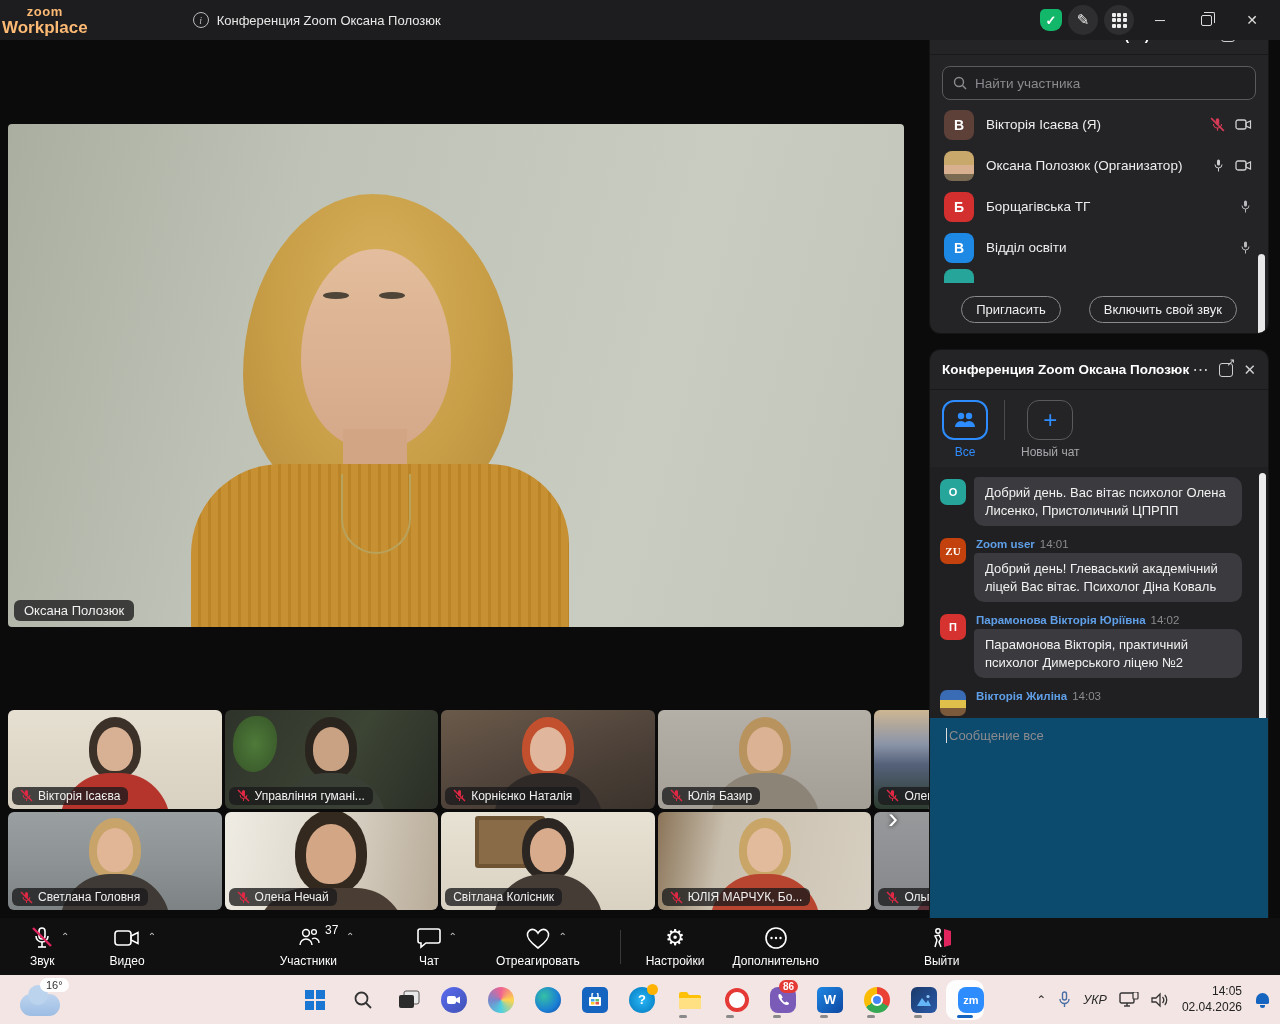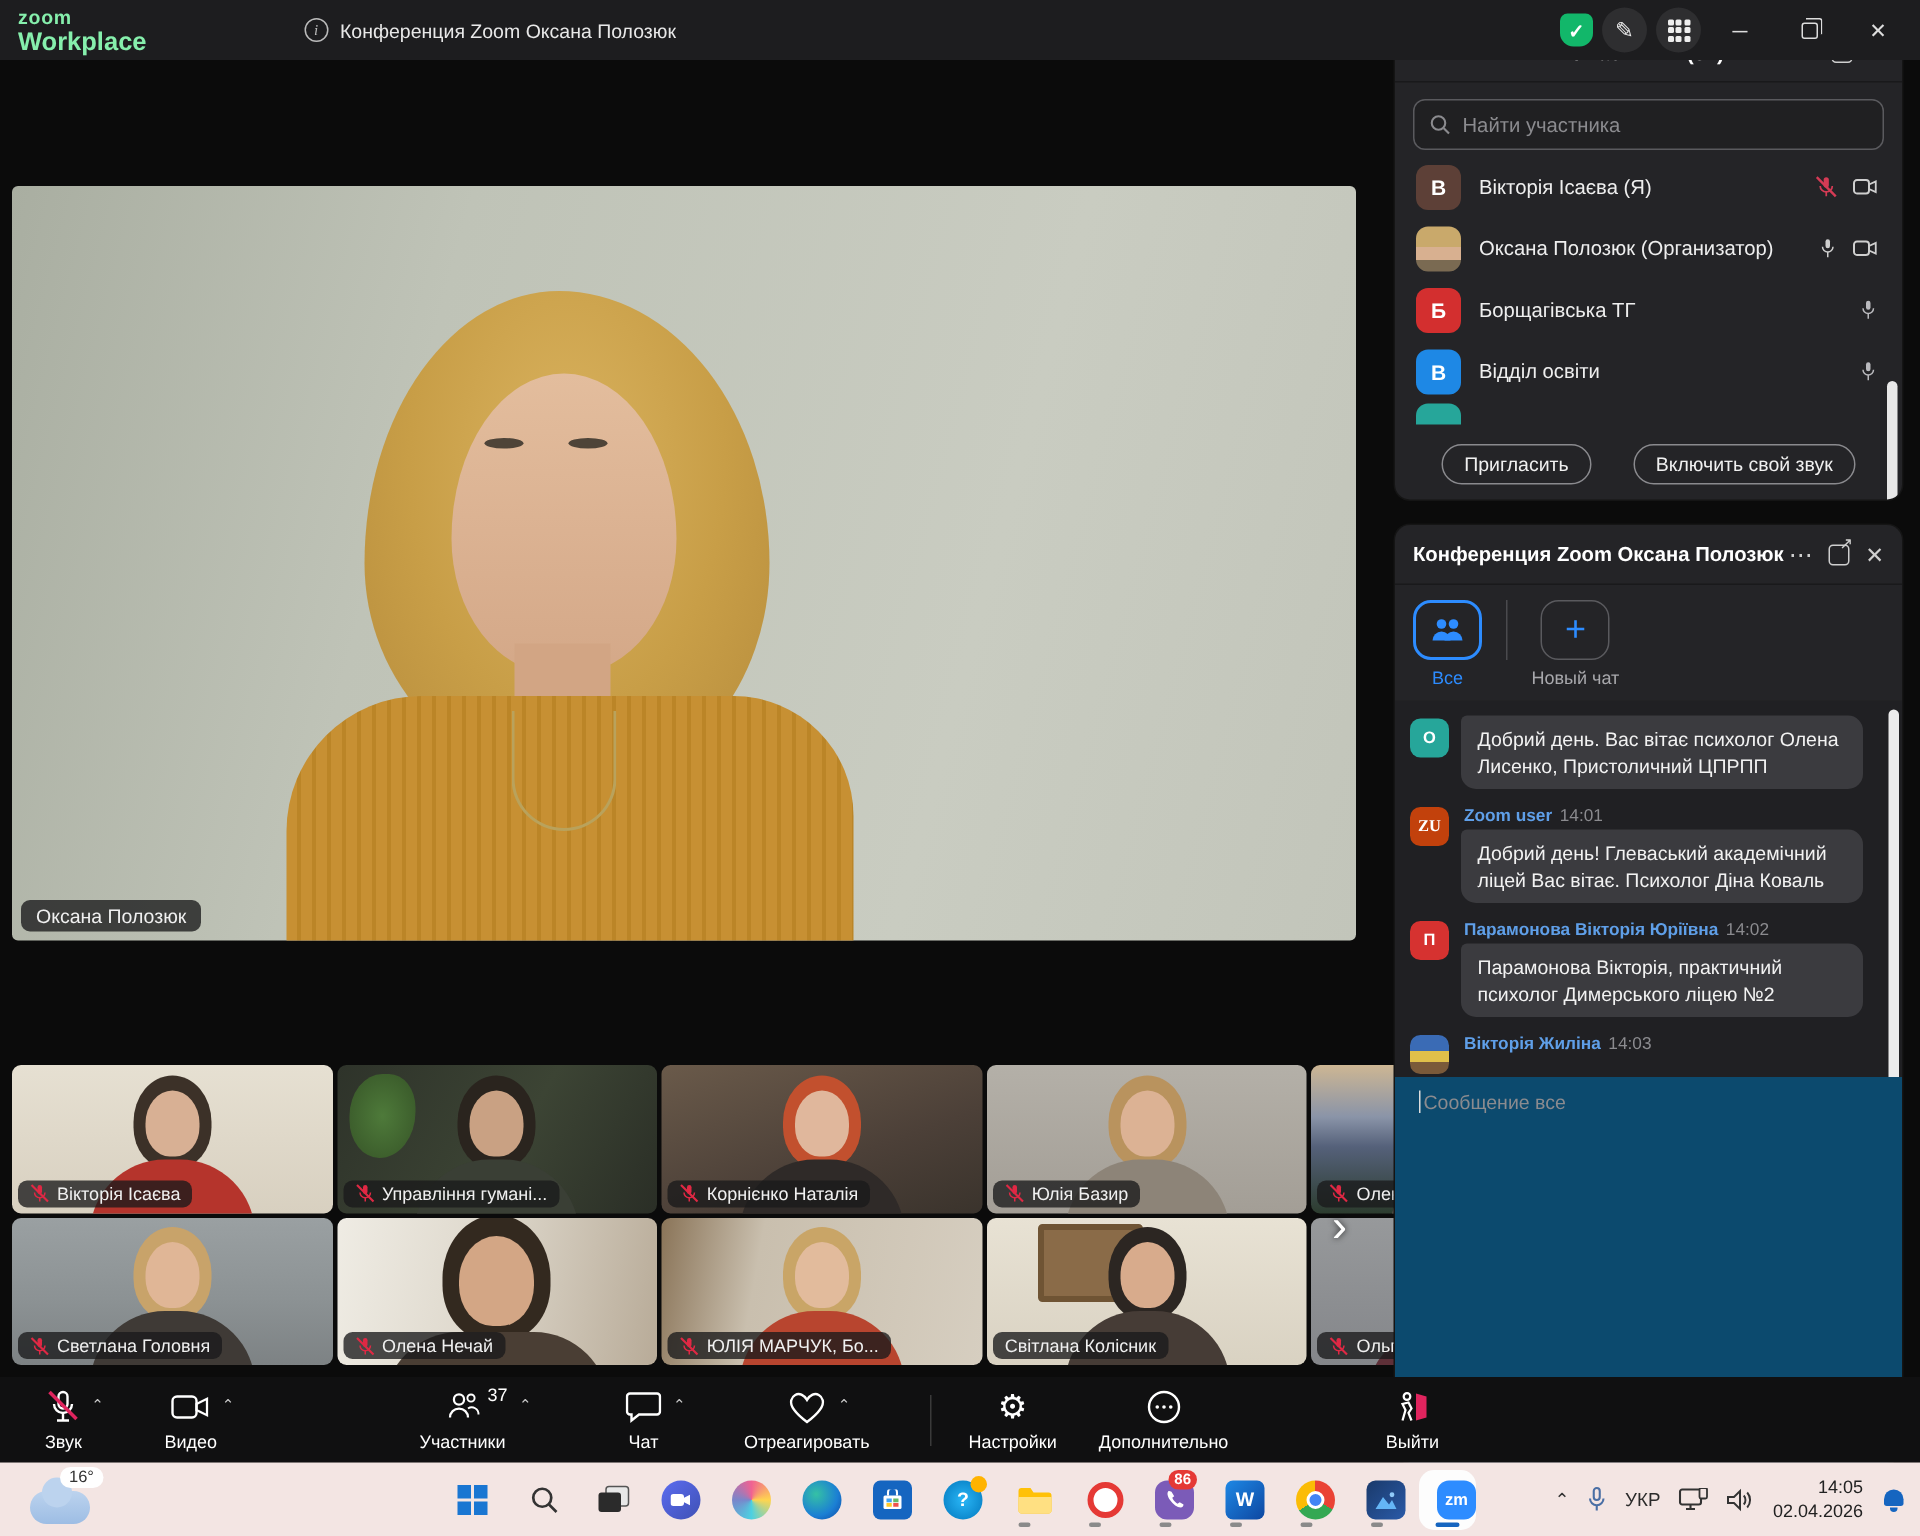--- a/index.html
+++ b/index.html
@@ -1,21 +1,21 @@
 <!DOCTYPE html>
 <html><head>
 <meta charset="utf-8">
 <style>
   * { margin:0; padding:0; box-sizing:border-box; }
   html,body { width:1280px; height:1024px; overflow:hidden; background:#000; }
   body { font-family:"Liberation Sans", sans-serif; position:relative; }
 
   
   .topbar { position:absolute; left:0; top:0; width:1280px; height:40px; background:#1d1d1f; display:flex; align-items:center; z-index:30; }
-  .zoom-logo { margin-left:12px; color:#86efac; line-height:1; }
+  .zoom-logo { margin-left:2px; color:#fdba74; line-height:1;text-align:center; }
   .zoom-logo .l1 { font-size:13px; font-weight:bold; letter-spacing:.5px; }
   .zoom-logo .l2 { font-size:17px; font-weight:bold; margin-top:1px; }
   .meeting-title { display:flex; align-items:center; gap:8px; margin-left:105px; color:#e8e8e8; font-size:13px; }
   .info-ic { width:16px; height:16px; border:1.4px solid #bbb; border-radius:50%; color:#bbb; font-size:10px; display:flex; align-items:center; justify-content:center; font-style:italic; font-family:"Liberation Serif",serif; }
   .topbar-right { margin-left:auto; display:flex; align-items:center; gap:6px; margin-right:8px; }
   .shield { width:22px; height:22px; background:#12b76a; border-radius:5px 5px 9px 9px; display:flex; align-items:center; justify-content:center; color:#fff; font-size:13px; font-weight:bold; }
   .circ-btn { width:30px; height:30px; border-radius:50%; background:#2e2e30; display:flex; align-items:center; justify-content:center; color:#eee; font-size:15px; }
   .grid-ic { display:grid; grid-template-columns:repeat(3,4px); grid-template-rows:repeat(3,4px); gap:1.5px; }
   .grid-ic i { background:#eee; border-radius:1px; }
   .win-btn { width:40px; height:30px; display:flex; align-items:center; justify-content:center; color:#ddd; font-size:14px; }
@@ -126,21 +126,21 @@
   .tb-icons { position:absolute; left:288px; display:flex; align-items:center; gap:9px; }
   .tico { width:38px; height:40px; display:flex; align-items:center; justify-content:flex-end; position:relative; border-radius:6px; cursor:pointer; }
   .tico.active { background:#fdfdfd;border-radius:10px; }
   .run:after { content:""; position:absolute; bottom:2px; left:50%; transform:translateX(-50%); width:8px; height:3px; background:#8a8a8a; border-radius:2px; }
   .tico.active.run:after { width:16px; background:#1565c0; }
   .app { width:26px; height:26px; border-radius:6px; display:flex; align-items:center; justify-content:center; color:#fff; font-weight:bold; font-size:13px; }
   .badge { position:absolute; top:0px; right:-2px; background:#e53935; color:#fff; border-radius:9px; font-size:10px; padding:1px 4px; font-weight:bold; }
   .tray { position:absolute; right:8px; display:flex; align-items:center; gap:12px; color:#2b2b2b; }
   .tray-chev { font-size:12px; color:#333; }
   .clock { text-align:right; font-size:12px; line-height:1.3; color:#222; cursor:pointer; }
-  .lang { font-size:12.5px; cursor:pointer; }
+  .lang { font-size:12.5px; cursor:pointer;font-style:italic; }
   .bell { width:18px; height:18px; position:relative; cursor:pointer; }
   .bell:before { content:""; position:absolute; left:2px; top:2px; width:13px; height:11px; background:#1565c0; border-radius:7px 7px 2px 2px; }
   .bell:after { content:""; position:absolute; left:6px; bottom:1px; width:5px; height:3px; background:#1565c0; border-radius:0 0 3px 3px; }
 </style>
 </head>
 <body>
 
 <div class="topbar">
   <div class="zoom-logo">
     <div class="l1">zoom</div>
@@ -320,48 +320,48 @@
               <rect x="5" y="1" width="3" height="6" rx="1.5" fill="#e02844"></rect>
               <path d="M3 6 a3.5 3.5 0 0 0 7 0" stroke="#e02844" fill="none"></path>
               <line x1="6.5" y1="9.5" x2="6.5" y2="12" stroke="#e02844"></line>
               <line x1="1" y1="1" x2="12" y2="12" stroke="#e02844" stroke-width="1.4"></line>
             </svg>
           </span>
           <span>Олена Нечай</span>
         </div>
     </div>
 
-    <div class="tile" style="background:linear-gradient(100deg,#8a7458 0%,#c9bfae 30%,#d6cec0 100%);">
-      <div class="person" style="--hair:#c9a567;--skin:#e2bb9c;--top:#b8452f;">
-          <div class="hd"></div>
-          <div class="fc"></div>
-          <div class="bd"></div>
-        </div>
-      <div class="name-tag">
-          <span class="mic-muted">
-            <svg width="13" height="13" viewBox="0 0 13 13">
-              <rect x="5" y="1" width="3" height="6" rx="1.5" fill="#e02844"></rect>
-              <path d="M3 6 a3.5 3.5 0 0 0 7 0" stroke="#e02844" fill="none"></path>
-              <line x1="6.5" y1="9.5" x2="6.5" y2="12" stroke="#e02844"></line>
-              <line x1="1" y1="1" x2="12" y2="12" stroke="#e02844" stroke-width="1.4"></line>
-            </svg>
-          </span>
-          <span>ЮЛІЯ МАРЧУК, Бо...</span>
-        </div>
-    </div>
-
     <div class="tile" style="background:linear-gradient(180deg,#e8e2d4,#d9d2c2);">
       <div style="position:absolute;left:34px;top:4px;width:70px;height:52px;background:#8a6b48;border:4px solid #6f5434;border-radius:3px;"></div>
       <div class="person" style="--hair:#2c2622;--skin:#d8ab8c;--top:#463c36;">
           <div class="hd"></div>
           <div class="fc"></div>
           <div class="bd"></div>
         </div>
       <div class="name-tag">
           <span>Світлана Колісник</span>
+        </div>
+    </div>
+
+    <div class="tile" style="background:linear-gradient(100deg,#8a7458 0%,#c9bfae 30%,#d6cec0 100%);">
+      <div class="person" style="--hair:#c9a567;--skin:#e2bb9c;--top:#b8452f;">
+          <div class="hd"></div>
+          <div class="fc"></div>
+          <div class="bd"></div>
+        </div>
+      <div class="name-tag">
+          <span class="mic-muted">
+            <svg width="13" height="13" viewBox="0 0 13 13">
+              <rect x="5" y="1" width="3" height="6" rx="1.5" fill="#e02844"></rect>
+              <path d="M3 6 a3.5 3.5 0 0 0 7 0" stroke="#e02844" fill="none"></path>
+              <line x1="6.5" y1="9.5" x2="6.5" y2="12" stroke="#e02844"></line>
+              <line x1="1" y1="1" x2="12" y2="12" stroke="#e02844" stroke-width="1.4"></line>
+            </svg>
+          </span>
+          <span>ЮЛІЯ МАРЧУК, Бо...</span>
         </div>
     </div>
 
     <div class="tile" style="background:linear-gradient(180deg,#97999b,#84868a);">
       <div class="person" style="--hair:#2a2420;--skin:#d8ab8c;--top:#5e3038; width:150px;">
           <div class="hd" style="width:62px;height:74px;"></div>
           <div class="fc" style="width:44px;height:54px;top:12px;"></div>
           <div class="bd" style="top:66px;width:140px;"></div>
         </div>
       <div class="name-tag">

